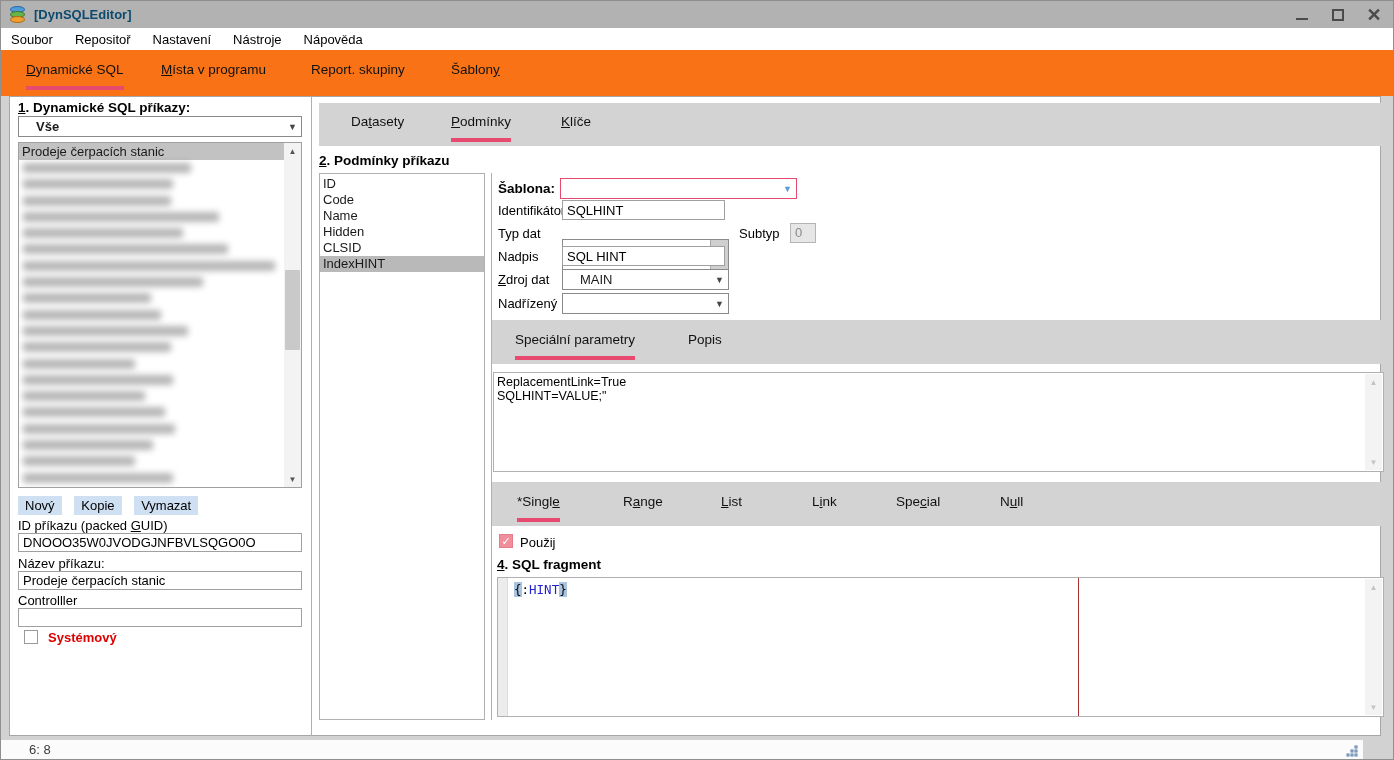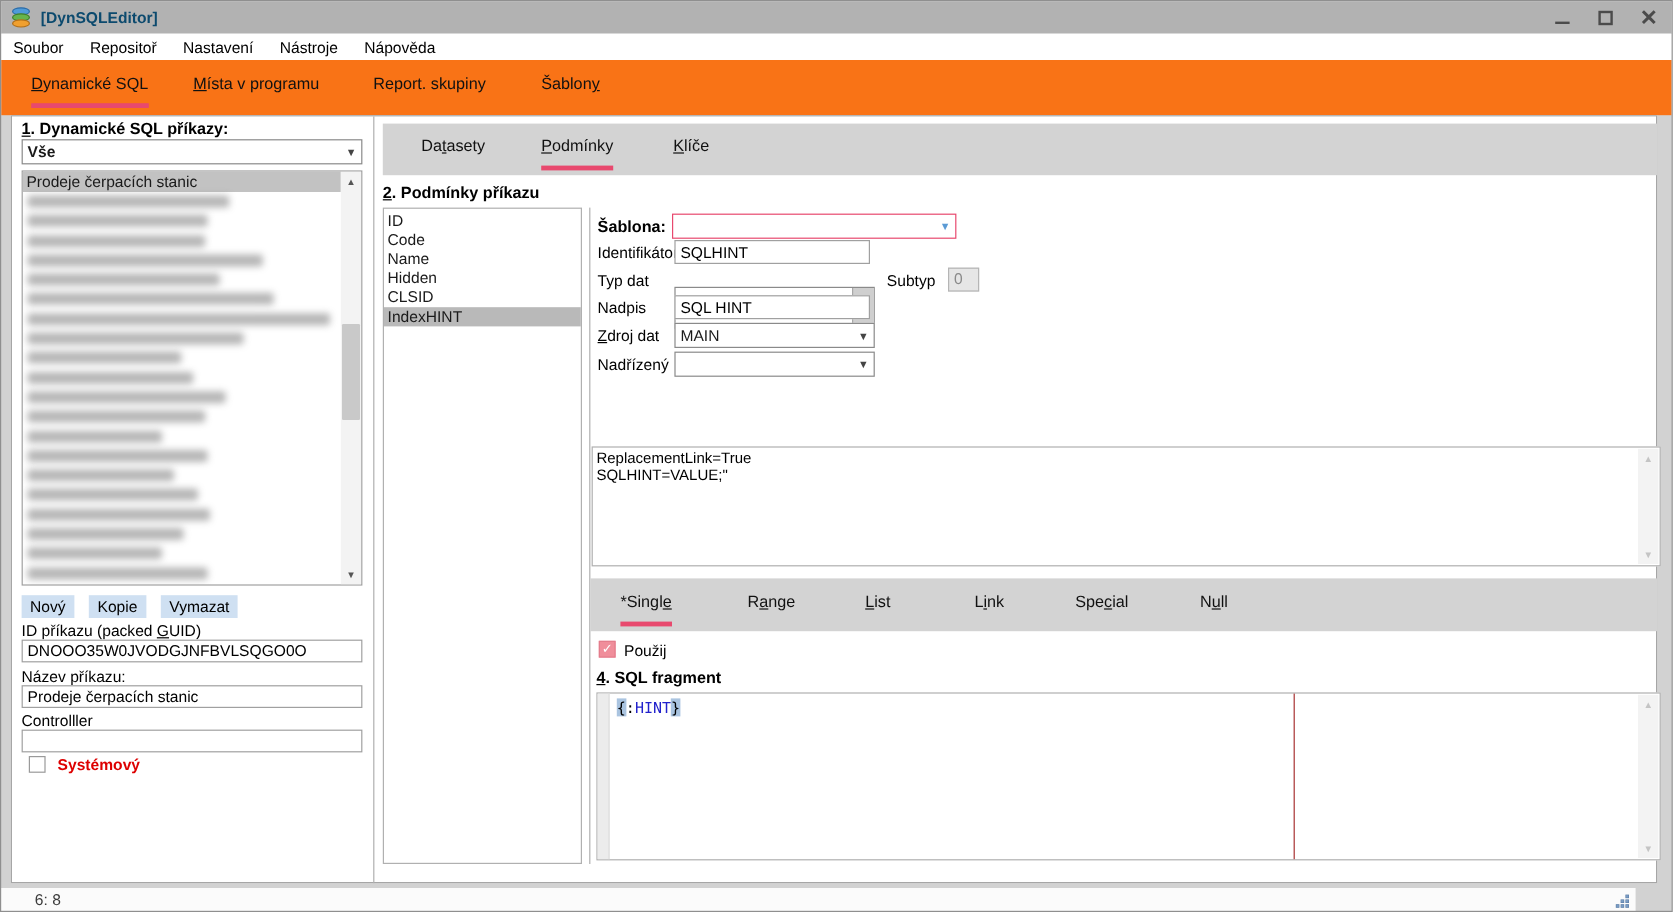--- a/index.html
+++ b/index.html
@@ -32,21 +32,21 @@
 
   
   .panel { position:absolute; left:8px; top:95px; width:1372px; height:640px; background:#ffffff; border:1px solid #a6a6a6; }
 
   .h-label { position:absolute; font-weight:bold; font-size:13.5px; color:#000; white-space:nowrap; }
   .s-label { position:absolute; font-size:13px; color:#000; white-space:nowrap; }
 
   .tfield { position:absolute; border:1px solid #a0a0a0; background:#fff; font-family:"Liberation Sans",sans-serif; font-size:13px; padding:1px 4px; color:#000; }
 
   
-  .combo { position:absolute; border:1px solid #8a8a8a; background:#fff; display:flex; align-items:center; padding-left:4px;text-align:center; }
+  .combo { position:absolute; border:1px solid #8a8a8a; background:#fff; display:flex; align-items:center; padding-left:17px;text-align:center; }
   .combo .arrow { position:absolute; right:4px; top:50%; transform:translateY(-50%); font-size:9px; color:#444; }
   .combo.red { border:1px solid #e8496e; }
   .combo.red .arrow { color:#5b9bd5; }
   .combo .btn-part { position:absolute; right:0; top:0; bottom:0; width:18px; background:#cfcfcf; border-left:1px solid #a8a8a8; display:flex; align-items:center; justify-content:center; font-size:9px; color:#333; }
 
   
   .cmd-list { position:absolute; left:8px; top:45px; width:284px; height:346px; border:1px solid #a0a0a0; background:#fff; overflow:hidden; }
   .row-selected { height:17px; line-height:17px; background:#c2c2c2; padding-left:3px; white-space:nowrap; }
   .blur-row { height:16.3px; }
   .blur-row span { display:inline-block; height:10px; margin:3px 0 0 4px; background:#6e6e6e; border-radius:2px; filter:blur(3px); opacity:.5; }
@@ -239,20 +239,24 @@
       <span>MAIN</span>
       <span class="arrow">▼</span>
     </div>
 
     <div class="s-label" style="left:488px; top:199px;">Nadřízený</div>
     <div class="combo" style="left:552px; top:196px; width:167px; height:21px;">
       <span></span>
       <span class="arrow">▼</span>
     </div>
 
+    <div class="graybar" style="left:482px; top:223px; width:889px; height:44px;">
+      <span class="tab active" style="left:23px; top:12px;">Speciální parametry</span>
+      <span class="tab" style="left:196px; top:12px;">Popis</span>
+    </div>
 
     <div class="param-box">
       <div class="param-text">ReplacementLink=True
 SQLHINT=VALUE;"</div>
       <div class="vscroll pale" style="right:1px; top:1px; bottom:1px;">
         <span class="sb-arrow up">▲</span>
         <span class="sb-arrow down">▼</span>
       </div>
     </div>
 

